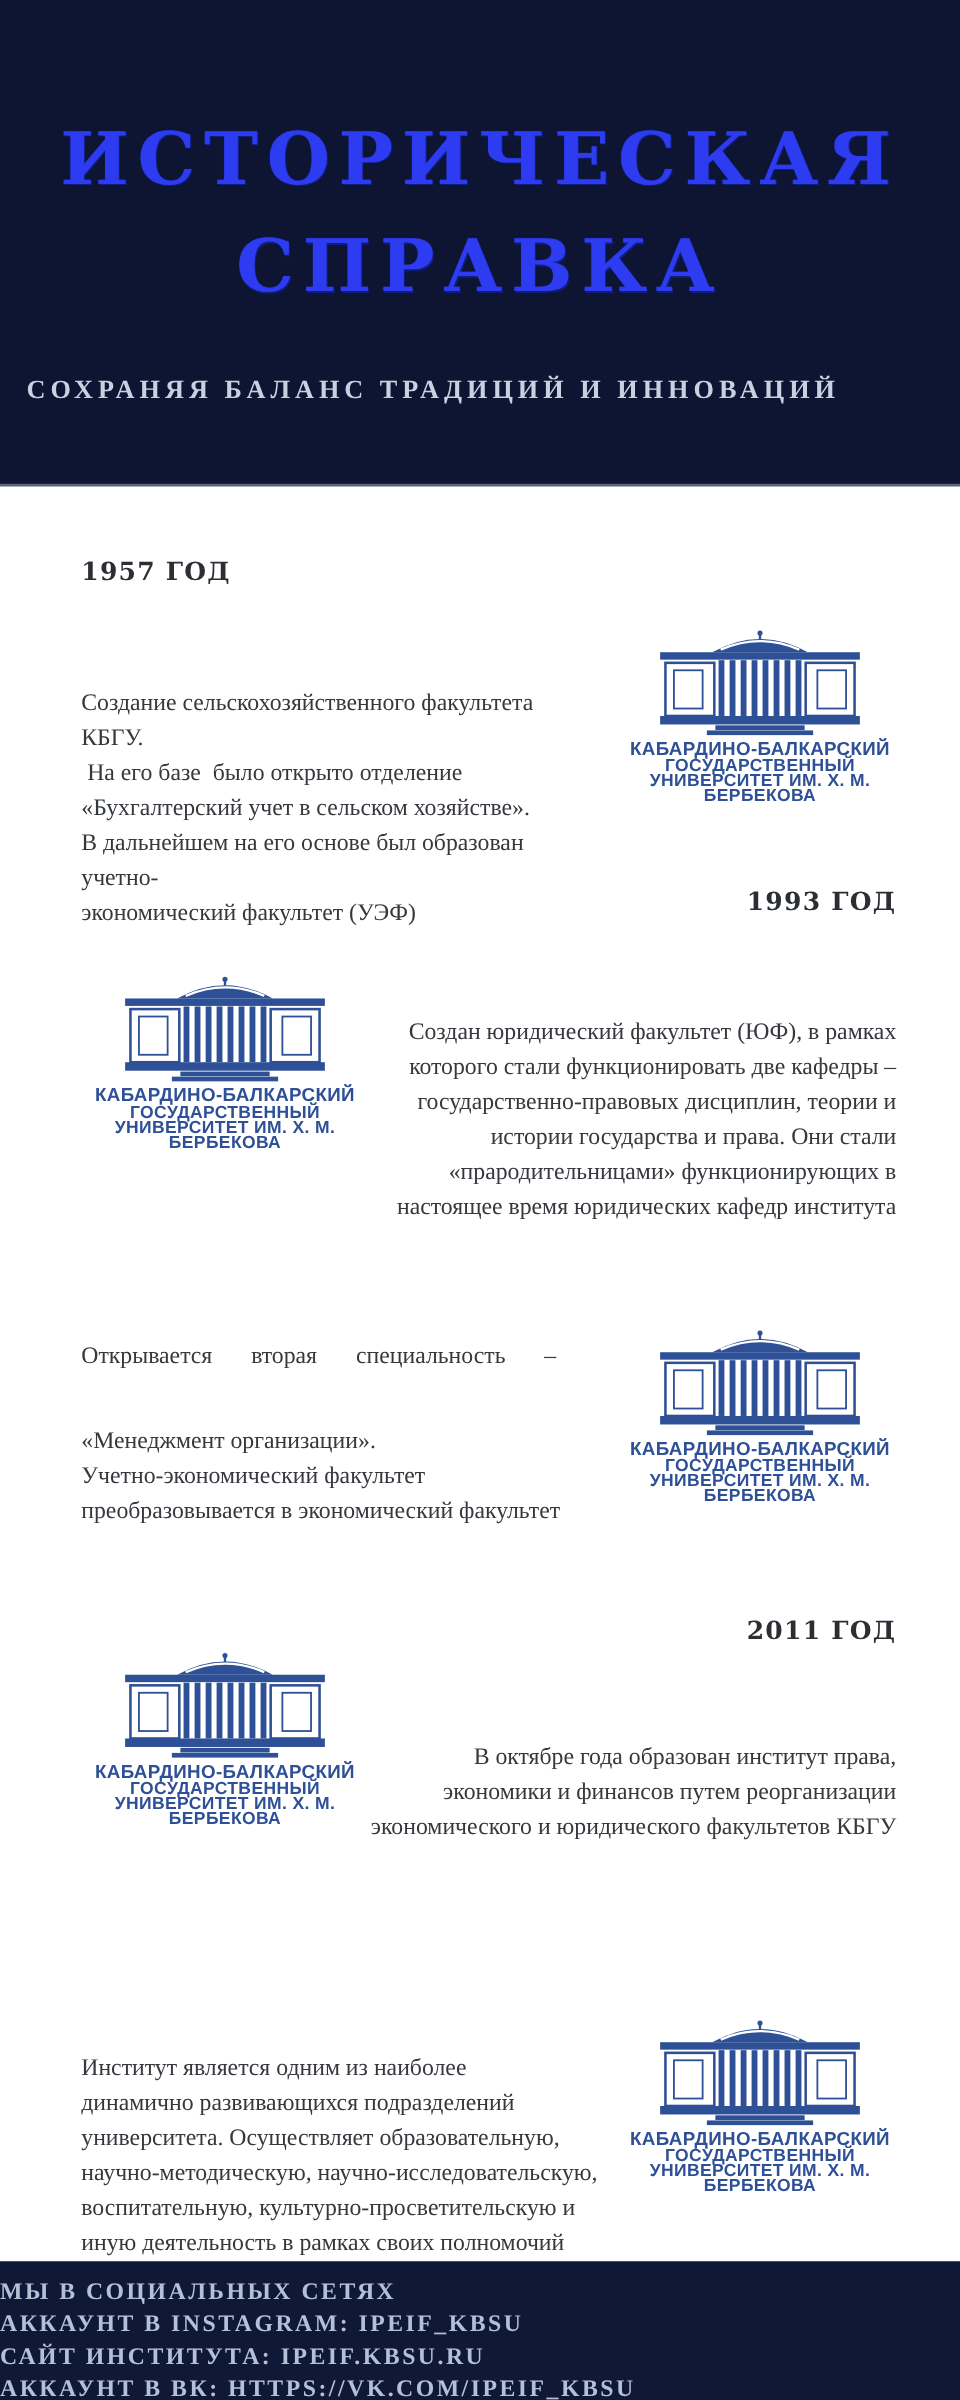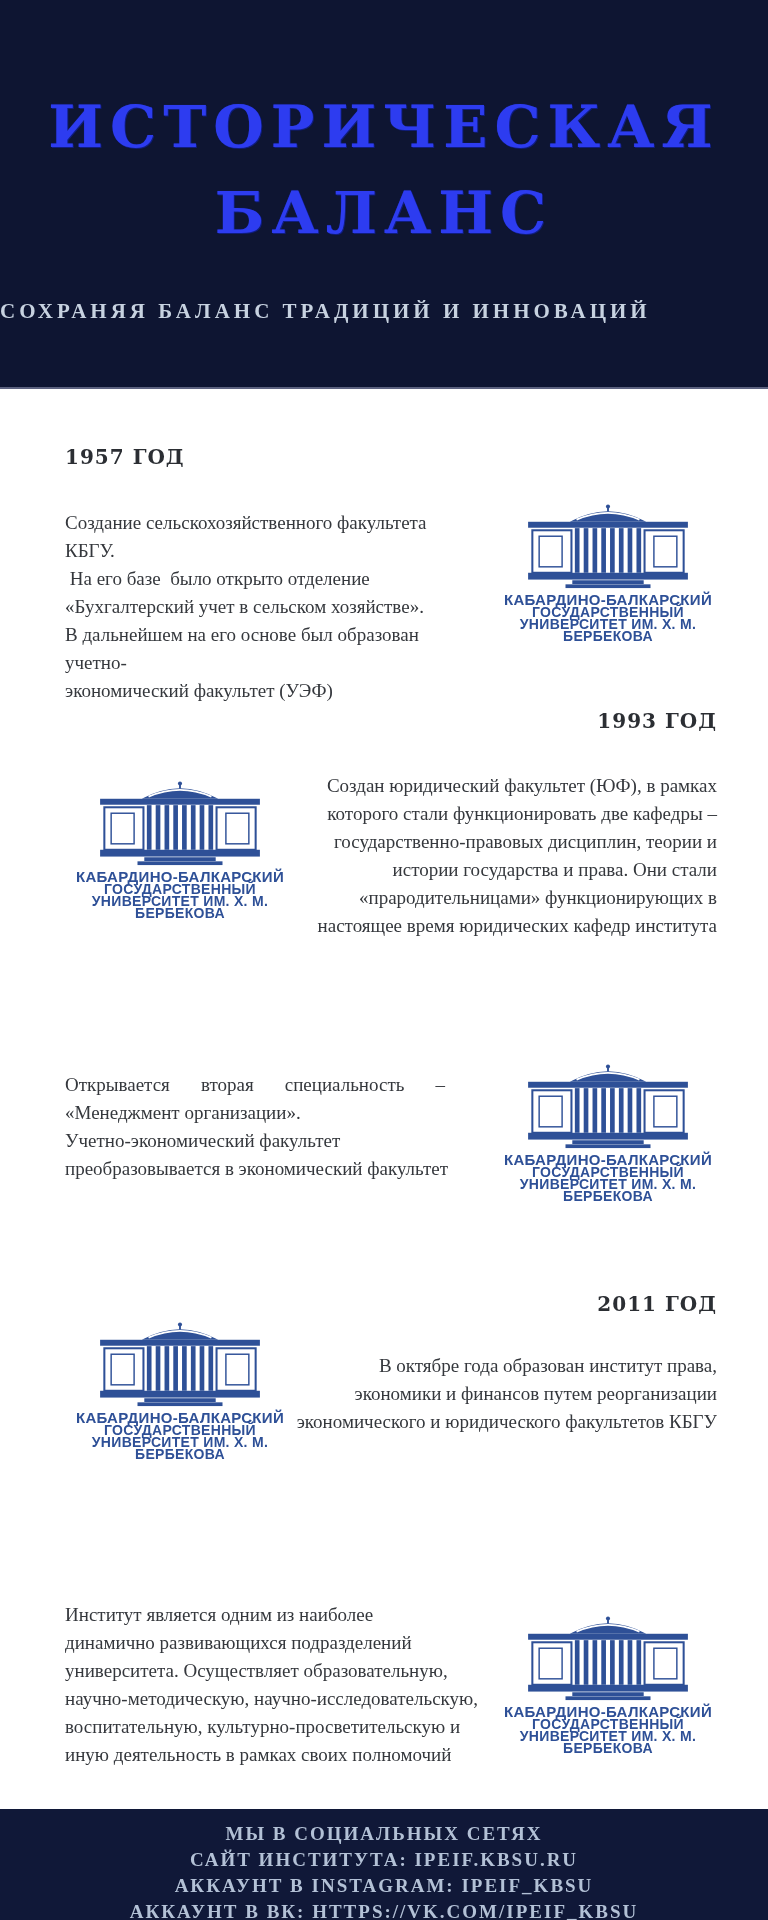--- a/index.html
+++ b/index.html
@@ -11,28 +11,28 @@
   .page{position:relative;width:768px;height:1920px;margin:0 auto;overflow:hidden;
         background:var(--page-bg,#fff);font-family:"Liberation Serif",serif;}
 
   
   .header{position:absolute;left:0;top:0;width:768px;height:387px;
           background:var(--header-bg,#0e1532);border-bottom:2px solid #5c6280;padding-left:11px;}
   .title{position:absolute;left:0;top:84px;width:768px;text-align:center;
          font-family:"DejaVu Serif",serif;font-weight:bold;font-size:58px;line-height:86px;
          letter-spacing:7px;color:var(--title-blue,#2d3cf0);
          text-shadow:0 0 1px #18279f, 1px 1px 0 #101d7a;}
-  .subtitle{position:absolute;left:0;top:299px;width:672px;text-align:left;
+  .subtitle{position:absolute;left:0;top:299px;width:672px;text-align:right;
             font-weight:bold;font-size:21px;letter-spacing:4px;color:var(--subtitle-text,#c7d2e0);}
 
   
   .year{position:absolute;font-family:"DejaVu Serif",serif;font-weight:bold;font-size:20px;
         color:var(--heading-text,#2b2e33);letter-spacing:1px;white-space:nowrap;}
   .para{position:absolute;font-size:19px;line-height:28px;color:var(--body-text,#35383d);
-        white-space:pre-wrap;}
+        white-space:pre-wrap;margin-top:40px;}
   .para.right{text-align:right;}
   .line-justified{position:absolute;font-size:19px;line-height:28px;color:var(--body-text,#35383d);
         text-align:justify;text-align-last:justify;}
 
   #y0{left:65px;top:445px;}
   #p0{left:65px;top:509px;width:414px;}
   #y1{right:51px;top:709px;}
   #p1{right:51px;top:772px;width:446px;}
   #y2{left:65px;top:1007px;}
   #p2a{left:65px;top:1071px;width:380px;}
@@ -51,21 +51,21 @@
   .logo .cap .c2{font-size:14px;line-height:12px;}
   #l0{left:483px;top:503px;}
   #l1{left:55px;top:780px;}
   #l2{left:483px;top:1063px;}
   #l3{left:55px;top:1321px;}
   #l4{left:483px;top:1615px;}
 
   
   .footer{position:absolute;left:0;top:1809px;width:768px;height:111px;
           background:var(--footer-bg,#101838);}
-  .footer .fl{width:768px;text-align:center;font-weight:bold;font-size:19px;line-height:26px;
+  .footer .fl{width:768px;text-align:left;font-weight:bold;font-size:19px;line-height:26px;
           letter-spacing:2px;color:var(--footer-text,#b3c1d6);}
   .footer .pad{height:12px;}
 </style>
 </head>
 <body>
 
 <svg width="0" height="0" style="position:absolute">
   <defs>
     <symbol id="kbsu-building" viewBox="0 0 200 101">
       <circle cx="100" cy="4" r="2.4" fill="#2e5097"></circle>
@@ -90,21 +90,21 @@
       <rect x="50" y="95.6" width="100" height="4.4" fill="#2e5097"></rect>
     </symbol>
   </defs>
 </svg>
 
 <div class="page">
 
   <div class="header">
     <div class="title">
         <div>ИСТОРИЧЕСКАЯ</div>
-        <div>БАЛАНС</div>
+        <div>СПРАВКА</div>
       </div>
     <div class="subtitle">СОХРАНЯЯ БАЛАНС ТРАДИЦИЙ И ИННОВАЦИЙ</div>
   </div>
 
   <div class="year" id="y0">1957 ГОД</div>
   <div class="para" id="p0">Создание сельскохозяйственного факультета КБГУ.
  На его базе  было открыто отделение
 «Бухгалтерский учет в сельском хозяйстве».
 В дальнейшем на его основе был образован учетно-
 экономический факультет (УЭФ)</div>
@@ -175,18 +175,18 @@
       </svg>
     <div class="cap">
       <div class="c1">КАБАРДИНО-БАЛКАРСКИЙ</div>
       <div class="c2">ГОСУДАРСТВЕННЫЙ УНИВЕРСИТЕТ ИМ. Х. М. БЕРБЕКОВА</div>
     </div>
   </div>
 
   <div class="footer">
     <div class="pad"></div>
     <div class="fl">МЫ В СОЦИАЛЬНЫХ СЕТЯХ</div>
+    <div class="fl">АККАУНТ В INSTAGRAM: IPEIF_KBSU</div>
     <div class="fl">САЙТ ИНСТИТУТА: IPEIF.KBSU.RU</div>
-    <div class="fl">АККАУНТ В INSTAGRAM: IPEIF_KBSU</div>
     <div class="fl">АККАУНТ В ВК: HTTPS://VK.COM/IPEIF_KBSU</div>
   </div>
 
 </div>
 
 </body></html>

